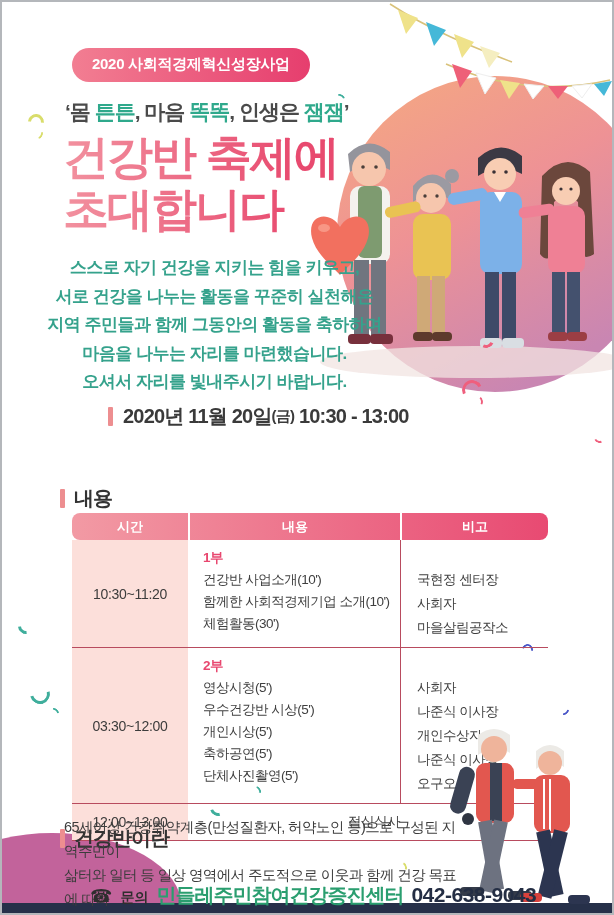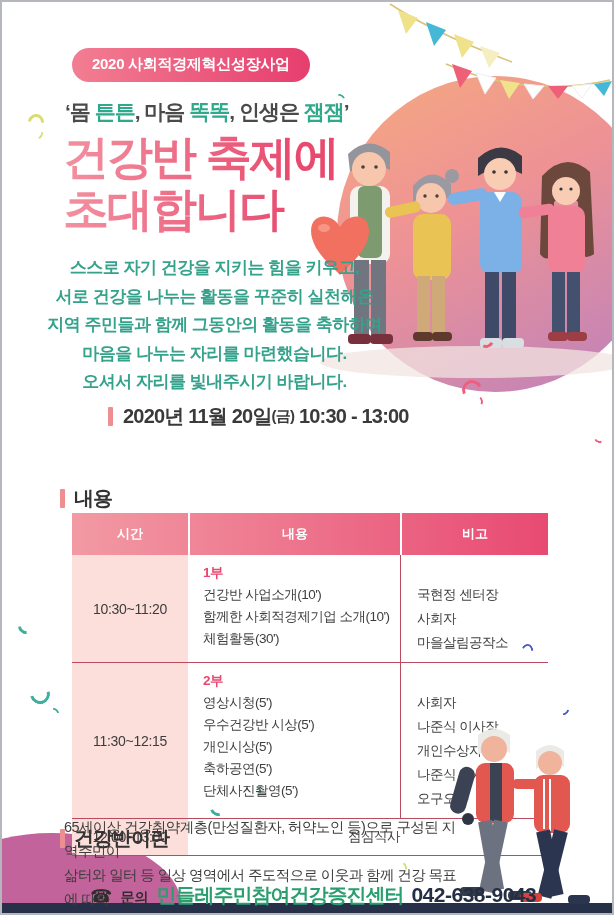--- a/index.html
+++ b/index.html
@@ -47,22 +47,22 @@
   .info-date{top:401px;}
   .info-venue{top:437px;}
   
   .section-head{position:absolute;left:58px;z-index:2;display:flex;align-items:center;
     font-size:20px;font-weight:800;color:#333;letter-spacing:-1px;}
   .section-head .bar{width:5px;height:19px;background:#ed8e90;border-radius:1px;margin-right:9px;}
   .sec-content{top:483px;}
   .sec-about{top:823px;}
   
   .sch-table{position:absolute;left:70px;top:511px;width:476px;z-index:2;font-size:13.5px;}
-  .t-head{display:grid;grid-template-columns:116px 212px 1fr;height:42px;
-    background:linear-gradient(90deg,#f29aa4,#e84a72);color:#fff;font-weight:bold;font-size:13px;}
+  .t-head{display:grid;grid-template-columns:116px 212px 1fr;height:27px;
+    background:linear-gradient(90deg,#f29aa4,#e84a72);color:#fff;font-weight:bold;font-size:13px;border-radius:8px;}
   .t-head>div{display:flex;align-items:center;justify-content:center;border-left:2px solid #fff;}
   .t-head>div:first-child{border-left:none;}
   .t-row{display:grid;grid-template-columns:116px 212px 1fr;border-bottom:1.5px solid #b84b5e;}
   .t-row:last-child{border-bottom:1.5px solid #b84b5e;}
   .td-time{background:#fcdfda;display:flex;align-items:center;justify-content:center;
     font-size:14px;color:#3c3c3c;letter-spacing:-.3px;}
   .td-content{padding:7px 0 7px 15px;line-height:22px;color:#3f3f3f;letter-spacing:-.5px;}
   .td-note{padding:7px 0 7px 16px;line-height:24px;color:#3f3f3f;letter-spacing:-.5px;}
   .note-border{border-left:1px solid #b84b5e;}
   .td-note .notes{margin-top:21px;}
@@ -232,21 +232,21 @@
       </div>
       <div class="td-note note-border">
         <div class="notes">
           <div>국현정 센터장</div>
           <div>사회자</div>
           <div>마을살림공작소</div>
         </div>
       </div>
     </div>
     <div class="t-row">
-      <div class="td-time">11:30~12:15</div>
+      <div class="td-time">03:30~12:00</div>
       <div class="td-content">
         <div class="part-label">2부</div>
         <div>영상시청(5')</div>
         <div>우수건강반 시상(5')</div>
         <div>개인시상(5')</div>
         <div>축하공연(5')</div>
         <div>단체사진촬영(5')</div>
       </div>
       <div class="td-note note-border">
         <div class="notes">

